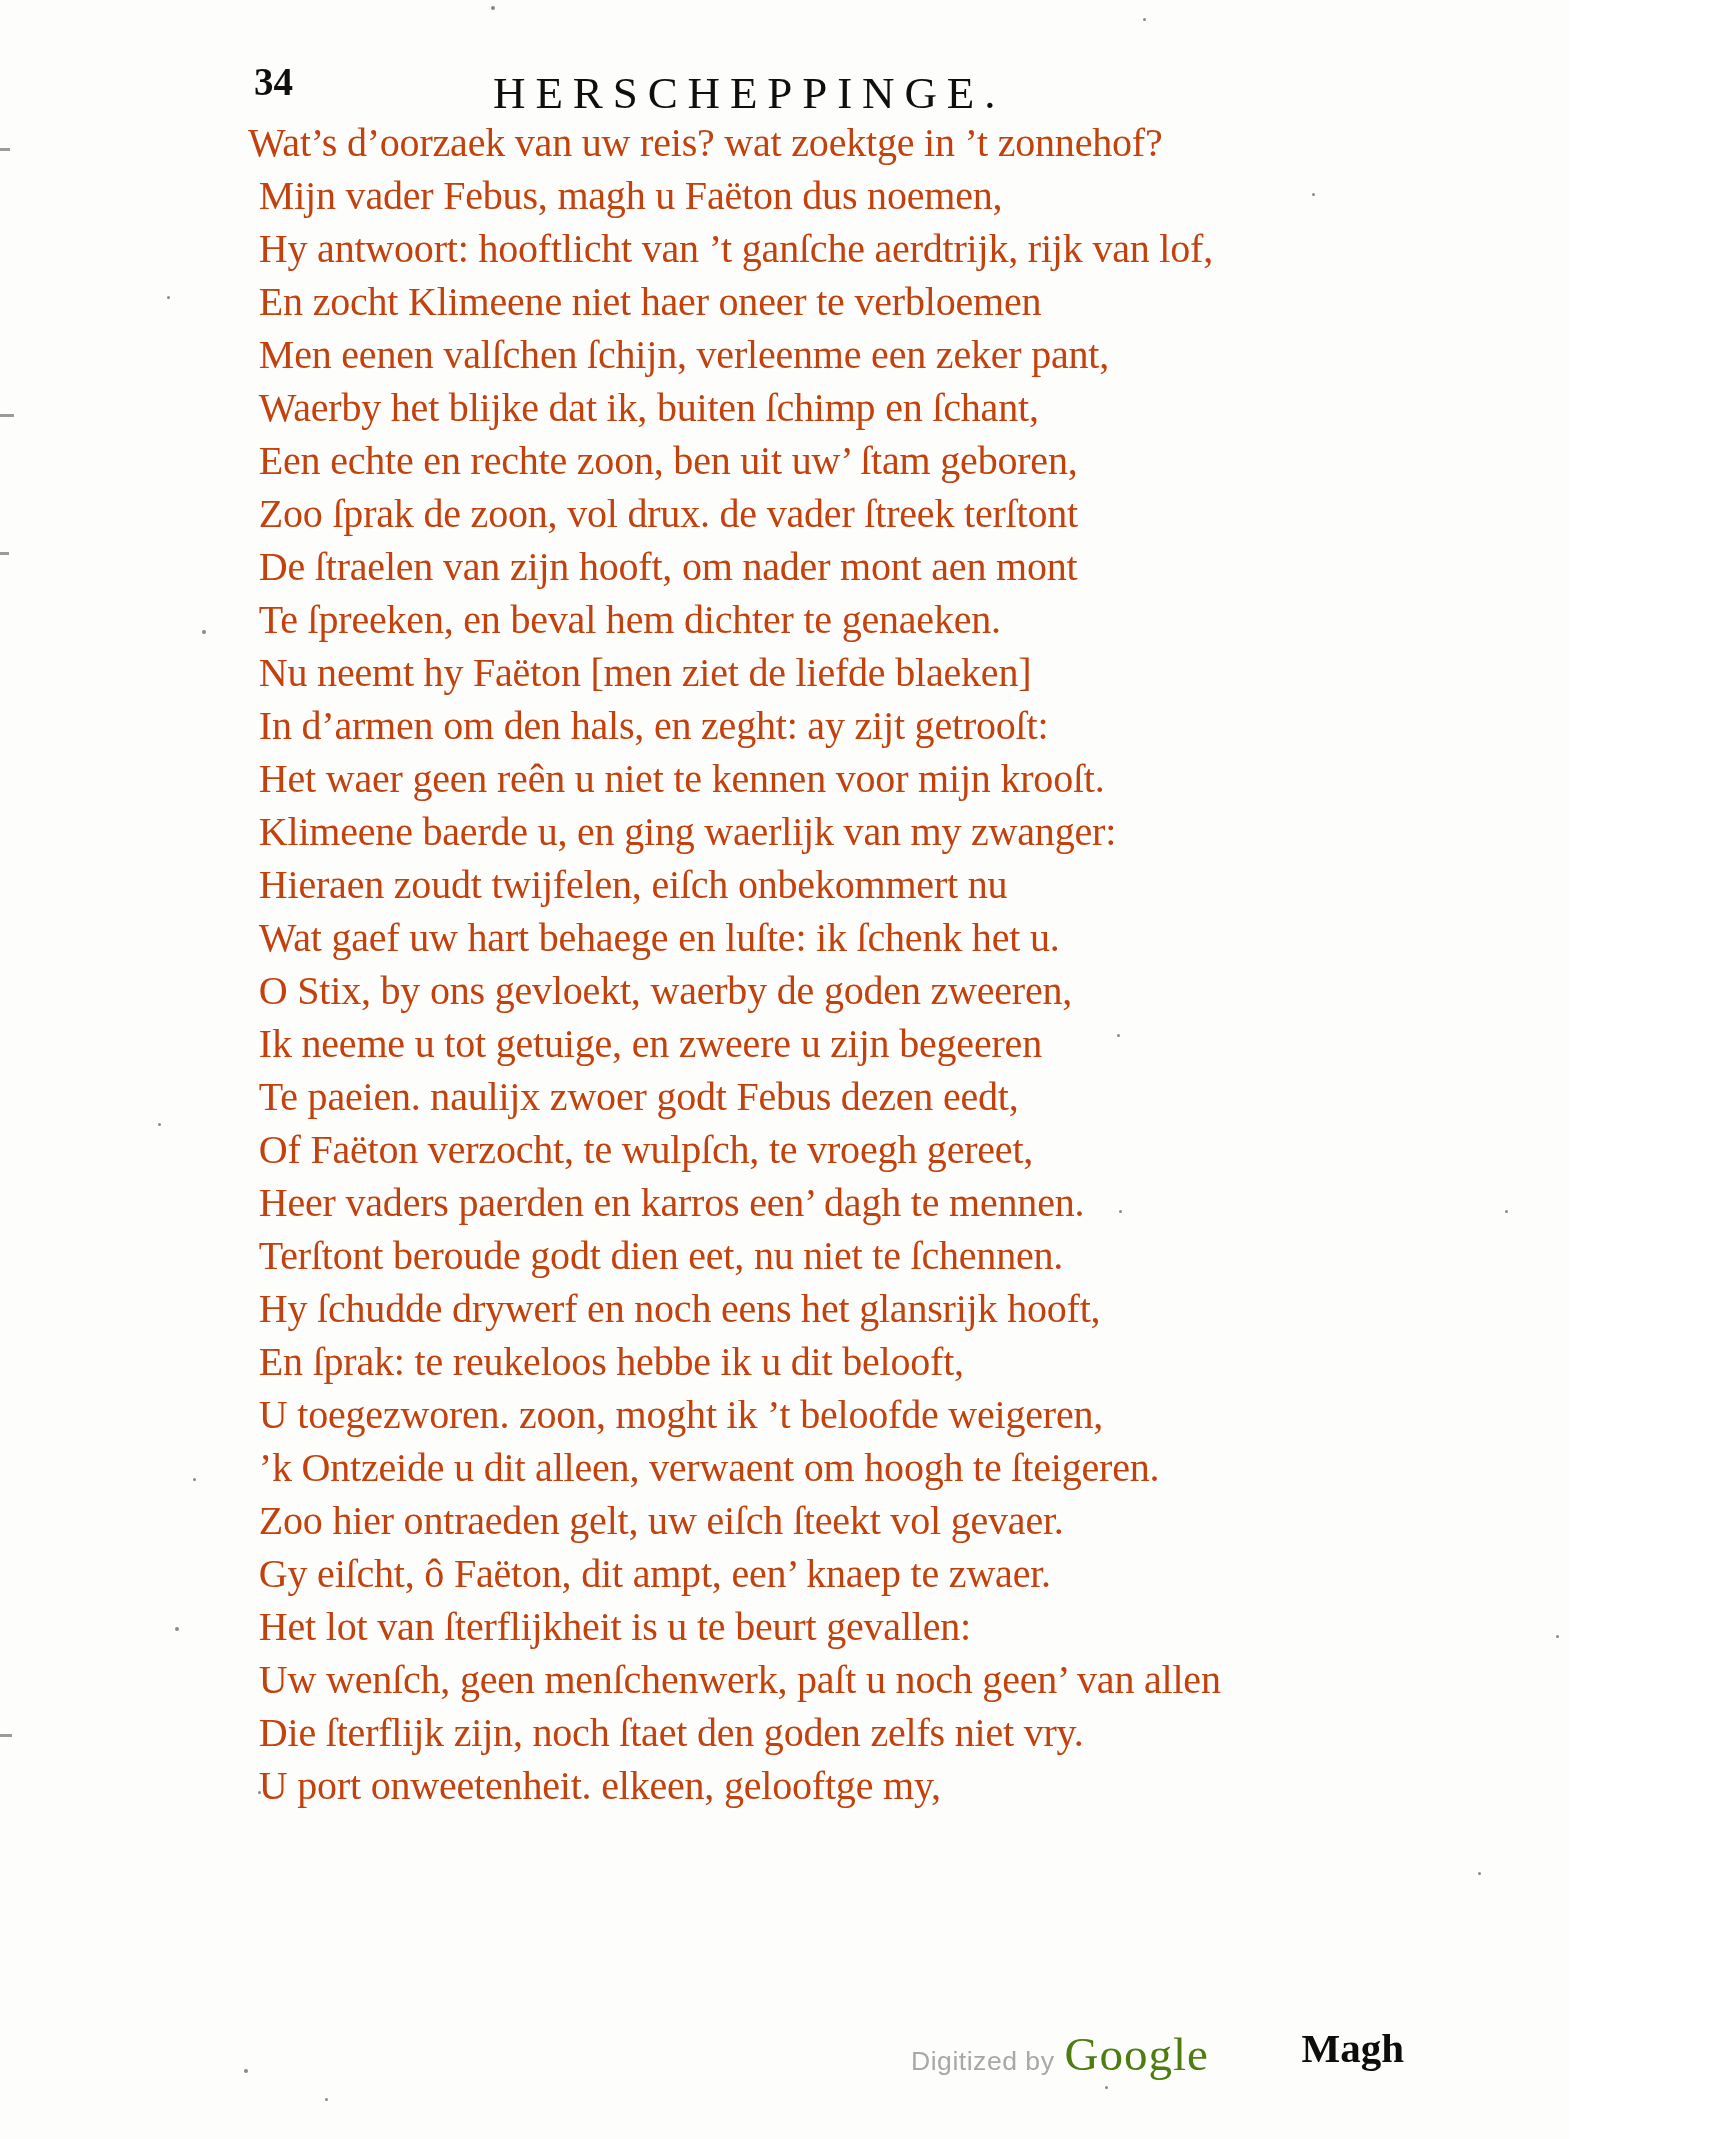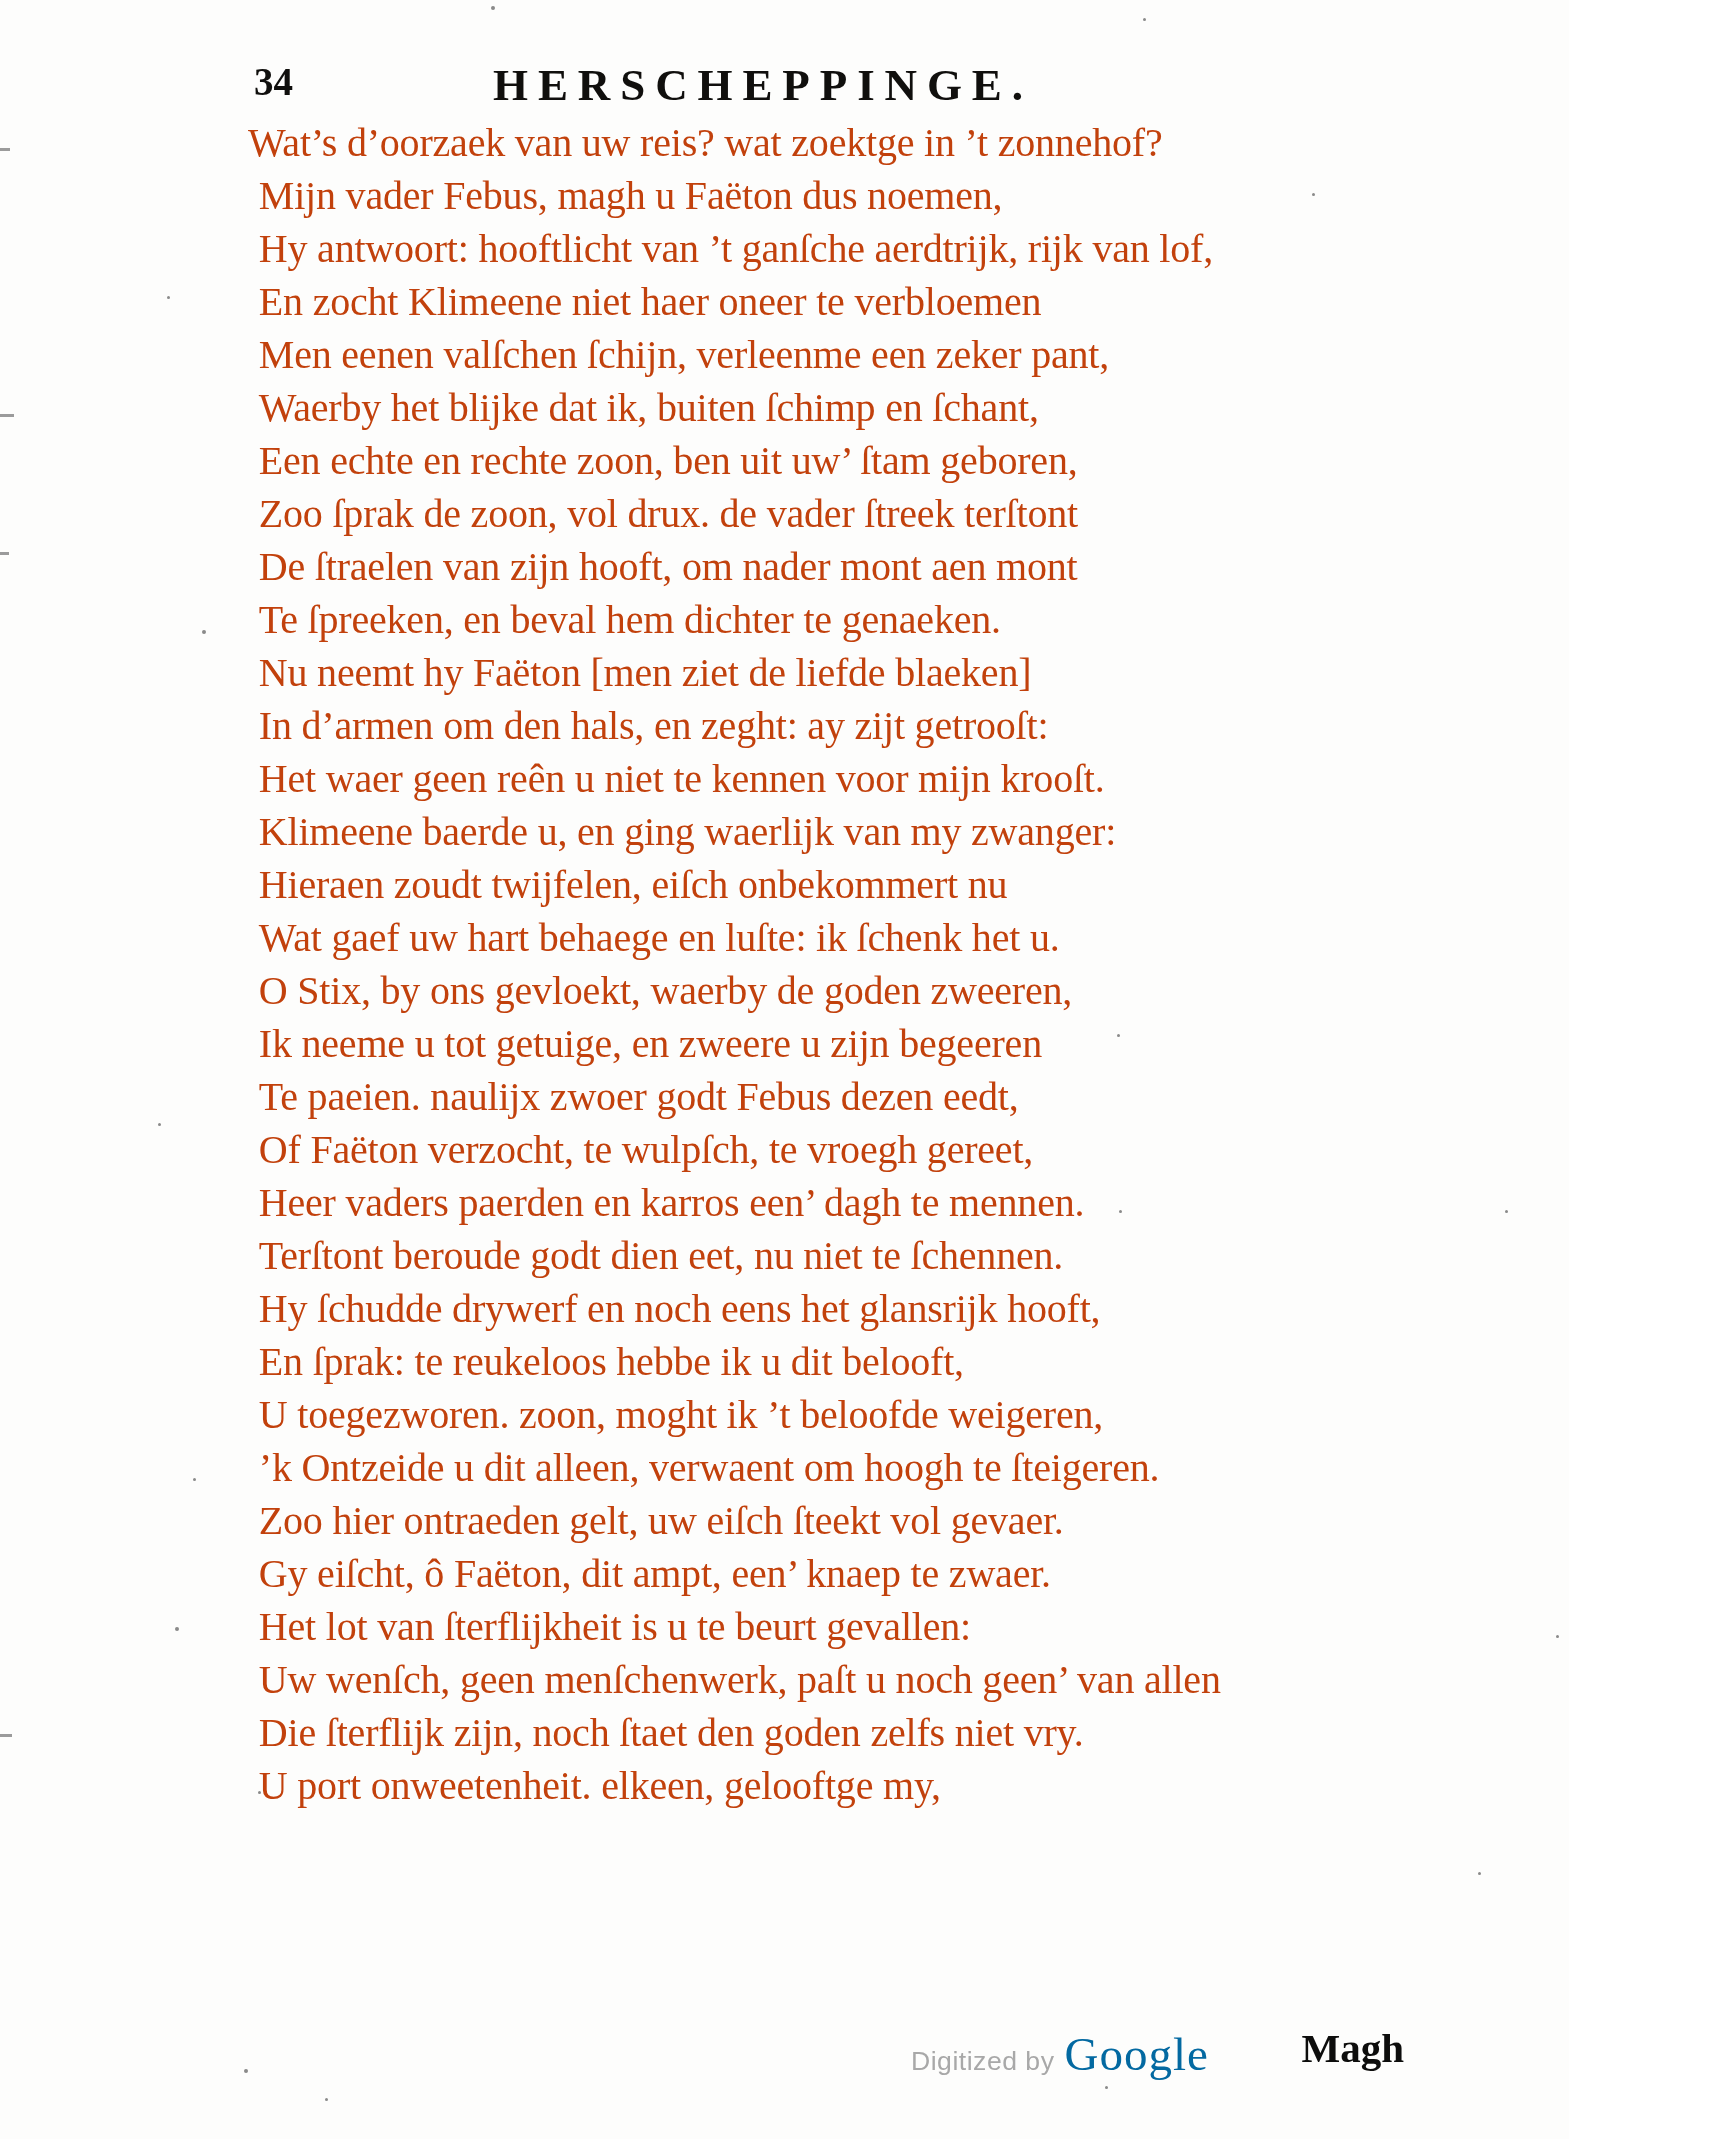--- a/index.html
+++ b/index.html
@@ -41,23 +41,23 @@
     left: 254px;
     top: 7.9px;
     font-size: 39px;
     font-weight: bold;
     letter-spacing: 0px;
     color: #100f0d;
   }
   #running-head {
     position: absolute;
     left: 493px;
-    top: 8px;
+    top: 16px;
     font-size: 45px;
-    font-weight: bold;
+    font-weight: normal;
     letter-spacing: 9.9px;
     color: #100f0d;
     white-space: nowrap;
   }
   #verse {
     position: absolute;
     left: 248px;
     top: 116px;
     width: 1300px;
   }
@@ -93,21 +93,21 @@
   }
   #watermark .digitized {
     font-family: "Liberation Sans", "DejaVu Sans", sans-serif;
     font-size: 26.6px;
     color: #a8a8a8;
     letter-spacing: 0.5px;
   }
   #watermark .google {
     font-family: "Liberation Serif", "DejaVu Serif", serif;
     font-size: 47px;
-    color: #0369a1;
+    color: #4d7c0f;
     letter-spacing: 1px;
   }
 </style>
 </head>
 <body>
 
 <div id="page">
 
   <div id="header">
     <div id="page-number">34</div>

